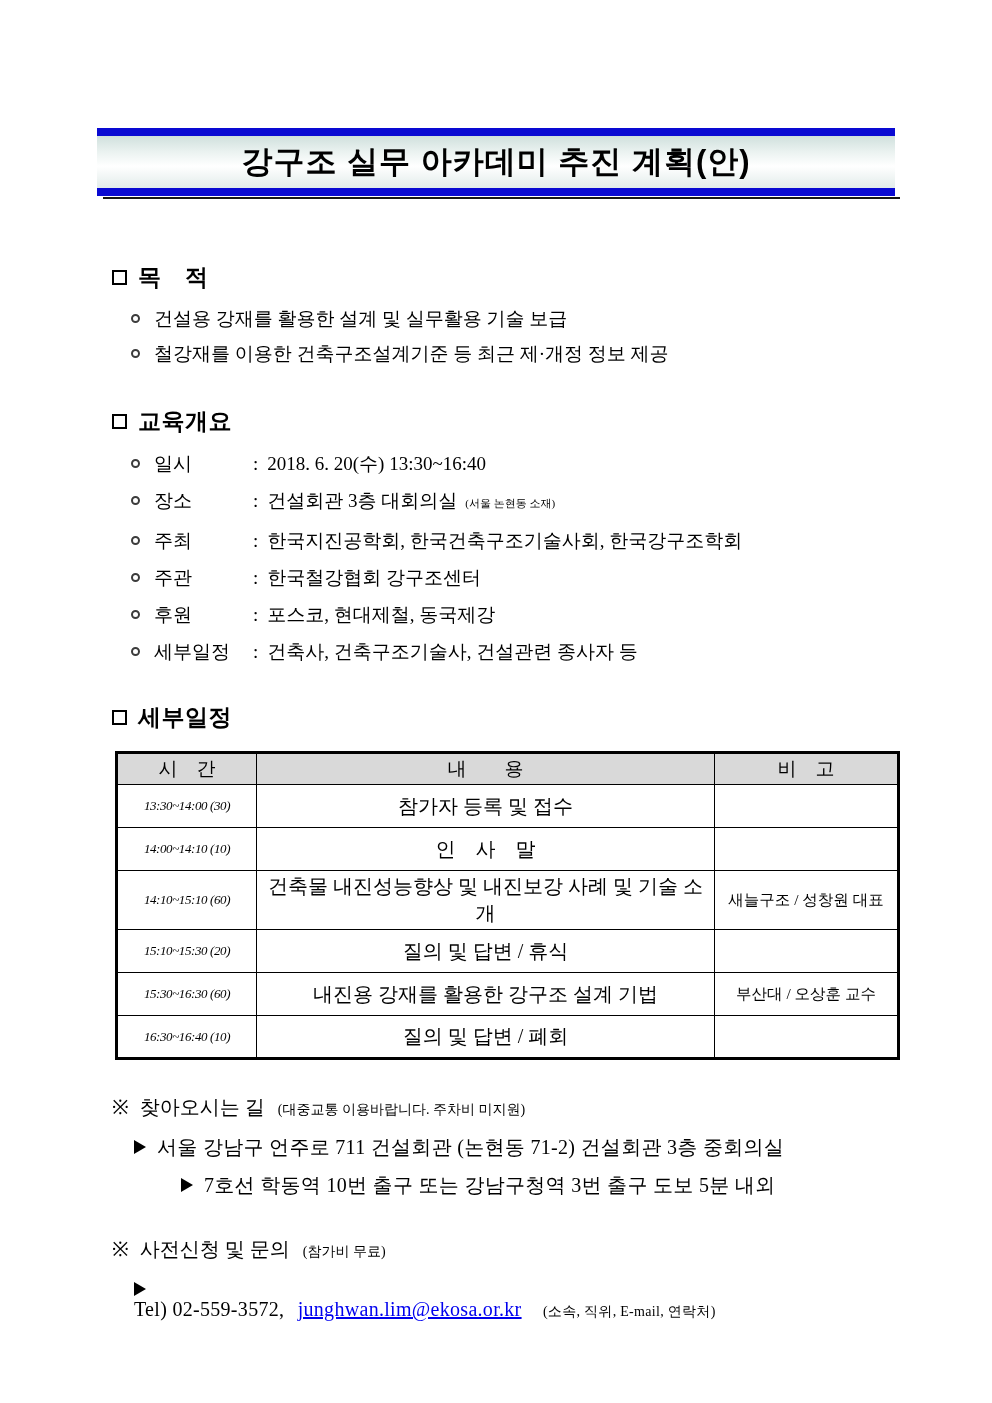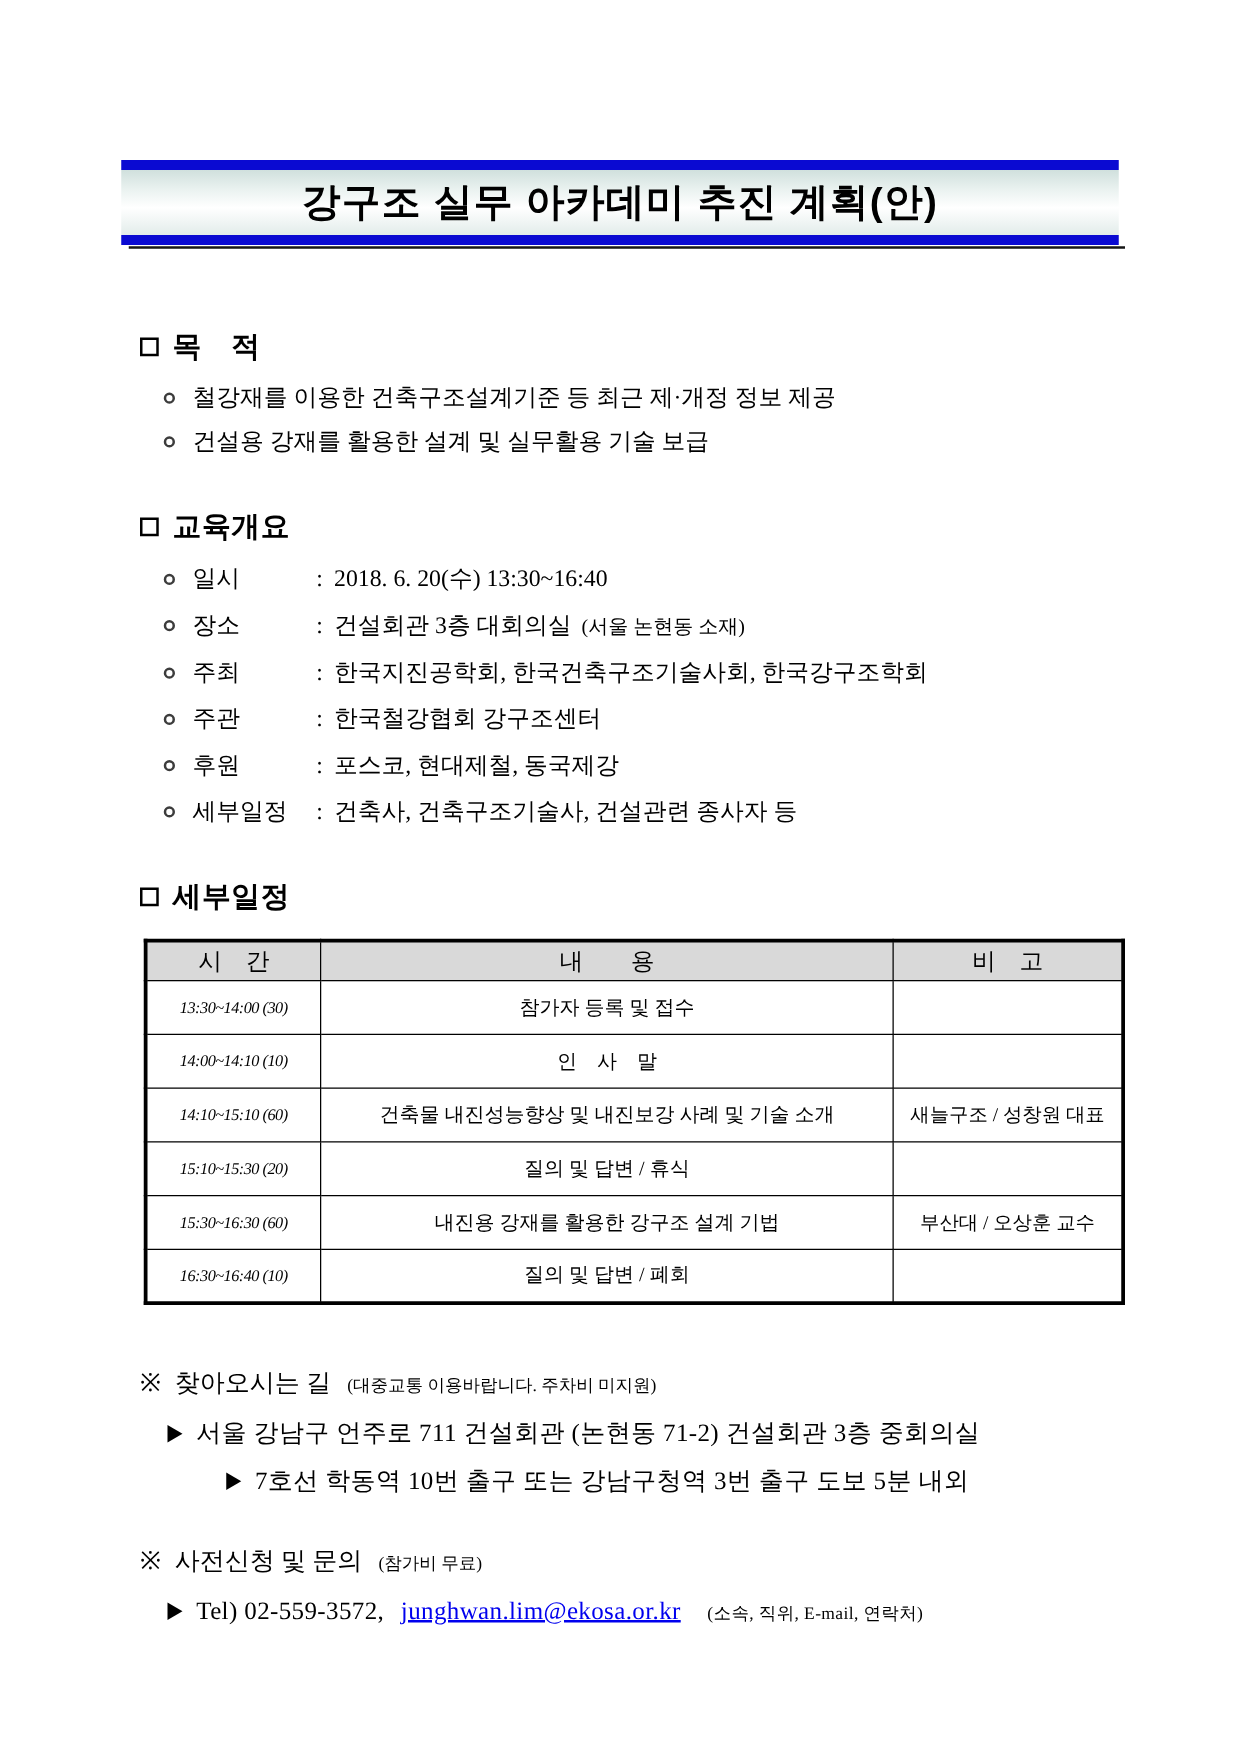--- a/index.html
+++ b/index.html
@@ -31,27 +31,27 @@
     font-weight:bold; font-size:23px; letter-spacing:0.5px;
   }
   .square-icon { width:15px; height:15px; border:2px solid #000; flex:0 0 auto; background:#fff; }
 
   
   .bullet-row { display:flex; align-items:flex-start; font-size:19px; line-height:25px; margin-bottom:10px; }
   .circle-icon { width:9px; height:9px; border:2px solid #3c3c3c; border-radius:50%; margin:8px 14px 0 0; flex:0 0 auto; }
   .ov-row { margin-bottom:12px; }
   .ov-label { display:inline-block; width:92px; text-align:justify; text-align-last:justify; white-space:pre; }
   .ov-colon { display:inline-block; margin:0 9px 0 7px; }
-  .small-note { font-size:16px; }
+  .small-note { font-size:11px; }
 
   
   table.schedule { border-collapse:collapse; width:782px; table-layout:fixed; border:3px solid #000; }
   .schedule th, .schedule td { border:1.5px solid #000; text-align:center; vertical-align:middle; padding:2px 4px; }
   .schedule th { background:#d9d9d9; height:32px; font-weight:normal; font-size:19px; }
-  .schedule td { height:43px; font-size:16px; }
+  .schedule td { height:43px; font-size:20px; }
   .schedule td.c-time { font-size:13px; letter-spacing:-0.4px; padding:2px 1px;font-style:italic; }
   .schedule td.c-note { font-size:15.5px; padding:2px 2px; }
   .col-time { width:140px; } .col-content { width:458px; } .col-note { width:184px; }
 
   
   .ref-head { display:flex; align-items:flex-start; font-size:20px; line-height:27px; }
   .ref-mark { margin-right:11px; }
   .head-note { font-size:14px; margin-left:8px; }
   .dir-item { display:flex; align-items:flex-start; font-size:20px; line-height:27px; letter-spacing:0.3px; }
   .tri-icon { width:0; height:0; border-left:12px solid #000; border-top:7.5px solid transparent;
@@ -69,25 +69,25 @@
   </div>
   <div class="abs banner-shadow"></div>
 
   <div class="abs sec-heading" style="left:112px; top:262px;text-align:center;">
     <span class="square-icon"></span>
     <span>목　적</span>
   </div>
   <div class="abs" style="left:131px; top:306px; width:800px;">
     <div class="bullet-row">
       <span class="circle-icon"></span>
+      <span>건설용 강재를 활용한 설계 및 실무활용 기술 보급</span>
+    </div>
+    <div class="bullet-row">
+      <span class="circle-icon"></span>
       <span>철강재를 이용한 건축구조설계기준 등 최근 제·개정 정보 제공</span>
-    </div>
-    <div class="bullet-row">
-      <span class="circle-icon"></span>
-      <span>건설용 강재를 활용한 설계 및 실무활용 기술 보급</span>
     </div>
   </div>
 
   <div class="abs sec-heading" style="left:112px; top:406px;">
     <span class="square-icon"></span>
     <span>교육개요</span>
   </div>
   <div class="abs" style="left:131px; top:451px; width:820px;">
 
     <div class="bullet-row ov-row">
@@ -201,21 +201,21 @@
     <span>7호선 학동역 10번 출구 또는 강남구청역 3번 출구 도보 5분 내외</span>
   </div>
 
   <div class="abs ref-head" style="left:112px; top:1236px; width:840px;">
     <span class="ref-mark">※</span>
     <span>
       <span>사전신청 및 문의</span>
       <span class="head-note">(참가비 무료)</span>
     </span>
   </div>
-  <div class="abs dir-item" style="left:134px; top:1276px; width:840px;">
+  <div class="abs dir-item" style="left:134px; top:1276px; width:840px;flex-direction:column;">
     <span class="tri-icon"></span>
     <span>
       <span>Tel) 02-559-3572,</span>
       <span class="gap"></span><a class="email-link">junghwan.lim@ekosa.or.kr</a>
       <span class="gap"></span><span class="head-note">(소속, 직위, E-mail, 연락처)</span>
     </span>
   </div>
 
 </div>
 

